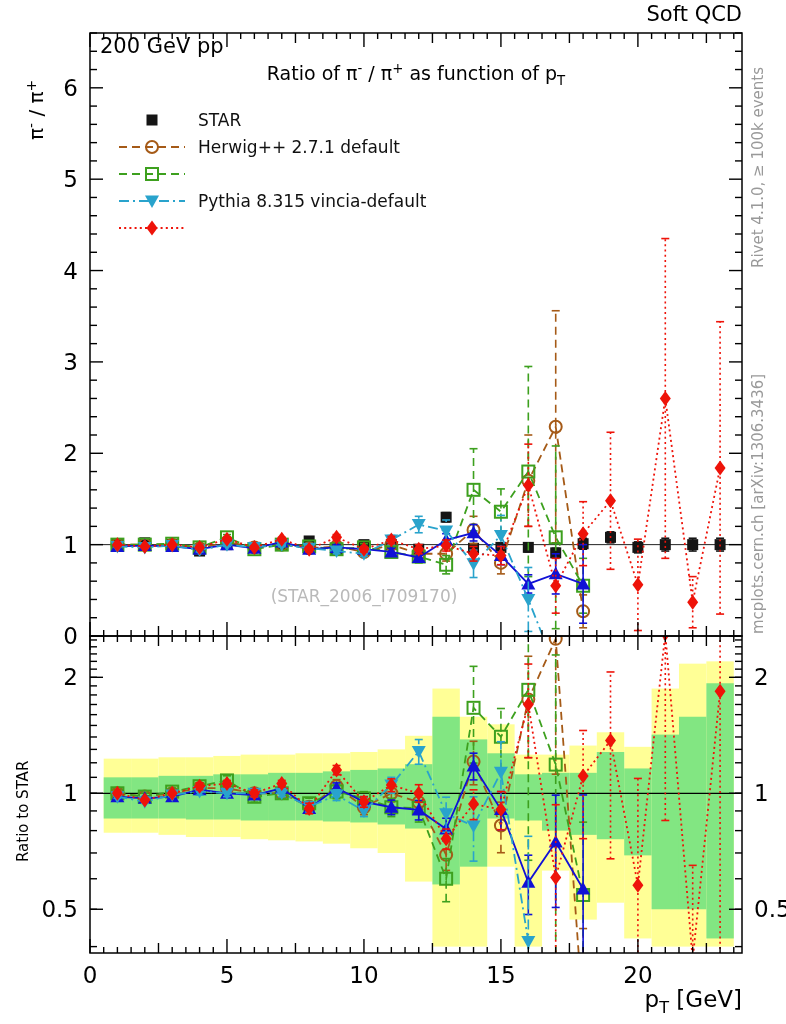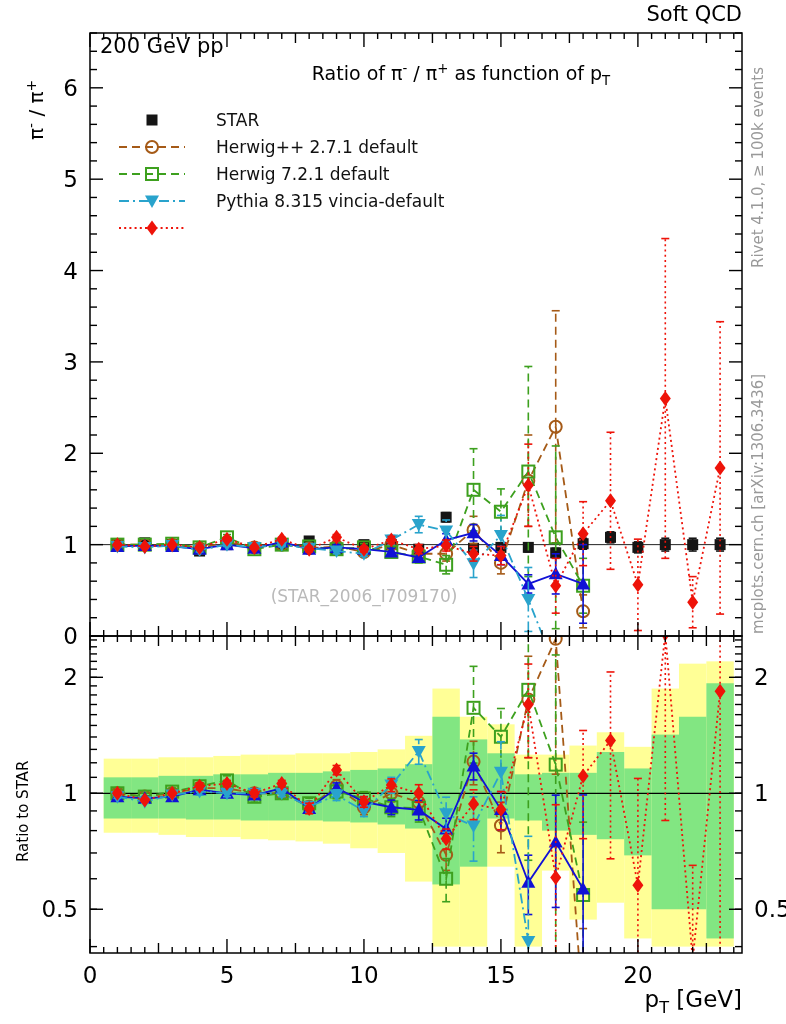--- a/index.html
+++ b/index.html
@@ -9,21 +9,21 @@
   .abs{position:absolute;white-space:nowrap;}
   .hdr{font-size:21px;color:#000;}
   .title{font-size:19px;color:#000;text-align:center;}
   .vtext{transform-origin:0 0;transform:rotate(-90deg);}
   .gray{color:#999999;font-size:15px;}
   .wm{color:#b9b9b9;font-size:17px;text-align:center;}
   .axlab{font-size:23px;margin-left:24px;}
   .sp{font-size:70%;position:relative;top:-0.5em;}
   .sb{font-size:70%;position:relative;top:0.35em;}
   #legend{position:absolute;left:116px;top:106px;}
-  .leg-row{display:flex;align-items:center;height:27px;gap:18px;}
+  .leg-row{display:flex;align-items:center;height:27px;}
   .leg-label{margin-left:10px;font-size:17px;color:#111;}
 </style>
 </head>
 <body>
 
 <div id="page">
 
   <svg id="chart-svg" width="786" height="1024">
       <defs>
         <clipPath id="cT">
@@ -1281,21 +1281,21 @@
       <text x="90" y="983" text-anchor="middle" font-size="23" fill="#000" font-family="DejaVu Sans, sans-serif">0</text>
       <text x="226.9747899159664" y="983" text-anchor="middle" font-size="23" fill="#000" font-family="DejaVu Sans, sans-serif">5</text>
       <text x="363.9495798319328" y="983" text-anchor="middle" font-size="23" fill="#000" font-family="DejaVu Sans, sans-serif">10</text>
       <text x="500.92436974789916" y="983" text-anchor="middle" font-size="23" fill="#000" font-family="DejaVu Sans, sans-serif">15</text>
       <text x="637.8991596638656" y="983" text-anchor="middle" font-size="23" fill="#000" font-family="DejaVu Sans, sans-serif">20</text>
     </svg>
 
   <div class="abs hdr" style="left:100px;top:2px;margin-top:32px;">200 GeV pp</div>
   <div class="abs hdr" style="right:44px;top:2px;">Soft QCD</div>
 
-  <div class="abs title" style="left:90px;top:62px;width:652px;padding-left:45px;">
+  <div class="abs title" style="left:90px;top:62px;width:652px;">
     <span>Ratio of </span><span>π</span><span class="sp">-</span><span> / </span><span>π</span><span class="sp">+</span><span> as function of p</span><span class="sb">T</span>
   </div>
 
   <div class="abs vtext" style="left:24px;top:140px;font-size:20px;">
     <span>π</span><span class="sp">-</span><span> / </span><span>π</span><span class="sp">+</span>
   </div>
 
   <div class="abs vtext" style="left:14px;top:862px;font-size:15px;">Ratio to STAR</div>
 
   <div class="abs vtext gray" style="left:749px;top:268px;">Rivet 4.1.0, ≥ 100k events</div>
@@ -1325,21 +1325,20 @@
         </svg>
         <span class="leg-label">Herwig++ 2.7.1 default</span>
       </div>
       <div class="leg-row">
         <svg width="72" height="18">
           <line x1="3" x2="69" y1="9" y2="9" stroke="#3da01e" stroke-width="1.8" stroke-dasharray="8,5"></line>
           <g>
             <rect x="30" y="3" width="12" height="12" fill="none" stroke="#3da01e" stroke-width="2"></rect>
           </g>
         </svg>
-        <span class="leg-label">Herwig 7.2.1 default</span>
       </div>
       <div class="leg-row">
         <svg width="72" height="18">
           <line x1="3" x2="69" y1="9" y2="9" stroke="#29a3cc" stroke-width="1.8" stroke-dasharray="10,4,2,4"></line>
           <g>
             <path d="M36,16L43,3.5L29,3.5Z" fill="#29a3cc"></path>
           </g>
         </svg>
         <span class="leg-label">Pythia 8.315 vincia-default</span>
       </div>

